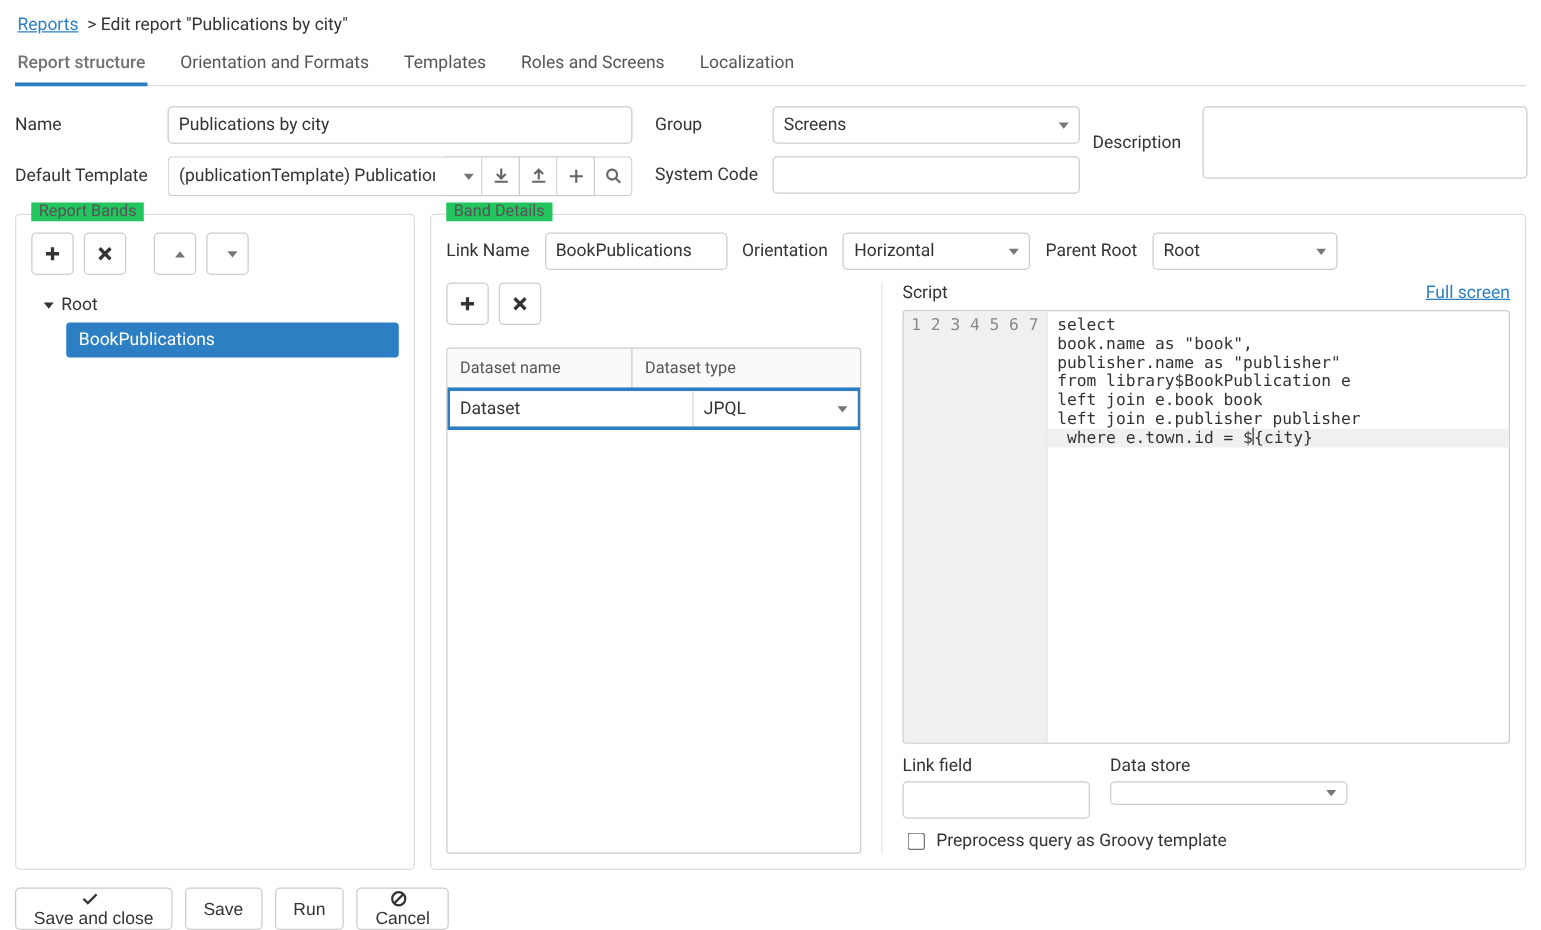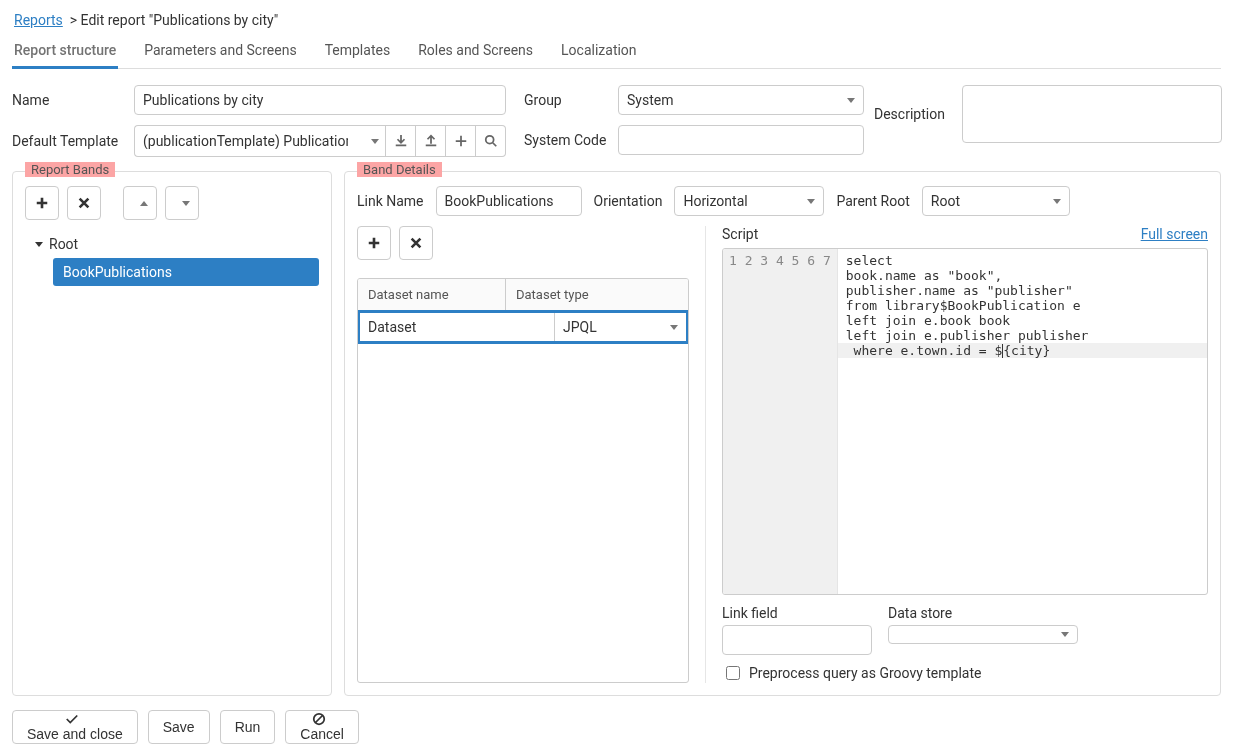--- a/index.html
+++ b/index.html
@@ -92,21 +92,21 @@
 
   .body-split {
     display:flex; gap:12px;
   }
   .fieldset {
     border:1px solid #ddd; border-radius:4px;
     padding:14px 12px 12px; position:relative;
   }
   .fieldset .legend {
     position:absolute; top:-10px; left:12px;
-    background:#fca5a5; padding:0 6px; color:#555; font-size:13px;
+    background:#22c55e; padding:0 6px; color:#555; font-size:13px;
   }
   .bands {
     width:320px; flex:none;
     height:525px;
   }
   .details {
     flex:1;
     height:525px;
     display:flex; flex-direction:column;
   }
@@ -193,36 +193,36 @@
 <body>
 
 <div class="breadcrumb">
   <a>Reports</a>
   <span> &nbsp;</span><span>&gt;</span>
   <span>Edit report "Publications by city"</span>
 </div>
 
 <div class="tabs">
   <div class="tab active">Report structure</div>
-  <div class="tab">Parameters and Screens</div>
+  <div class="tab">Orientation and Formats</div>
   <div class="tab">Templates</div>
   <div class="tab">Roles and Screens</div>
   <div class="tab">Localization</div>
 </div>
 
 <div class="form-rows">
   <div class="form-row">
     <div class="field-group">
       <span class="label">Name</span>
       <input type="text" class="input-name" value="Publications by city" style="">
     </div>
     <div class="field-group" style="margin-left:8px;">
       <span class="label short">Group</span>
       <div class="select" style="width:246px;">
-        <span>System</span>
+        <span>Screens</span>
         <span class="caret"></span>
       </div>
     </div>
     <div class="field-group">
       <span class="label mid">Description</span>
       <textarea class="description-box" style=""></textarea>
     </div>
   </div>
   <div class="form-row" style="margin-top:-26px;">
     <div class="field-group">

